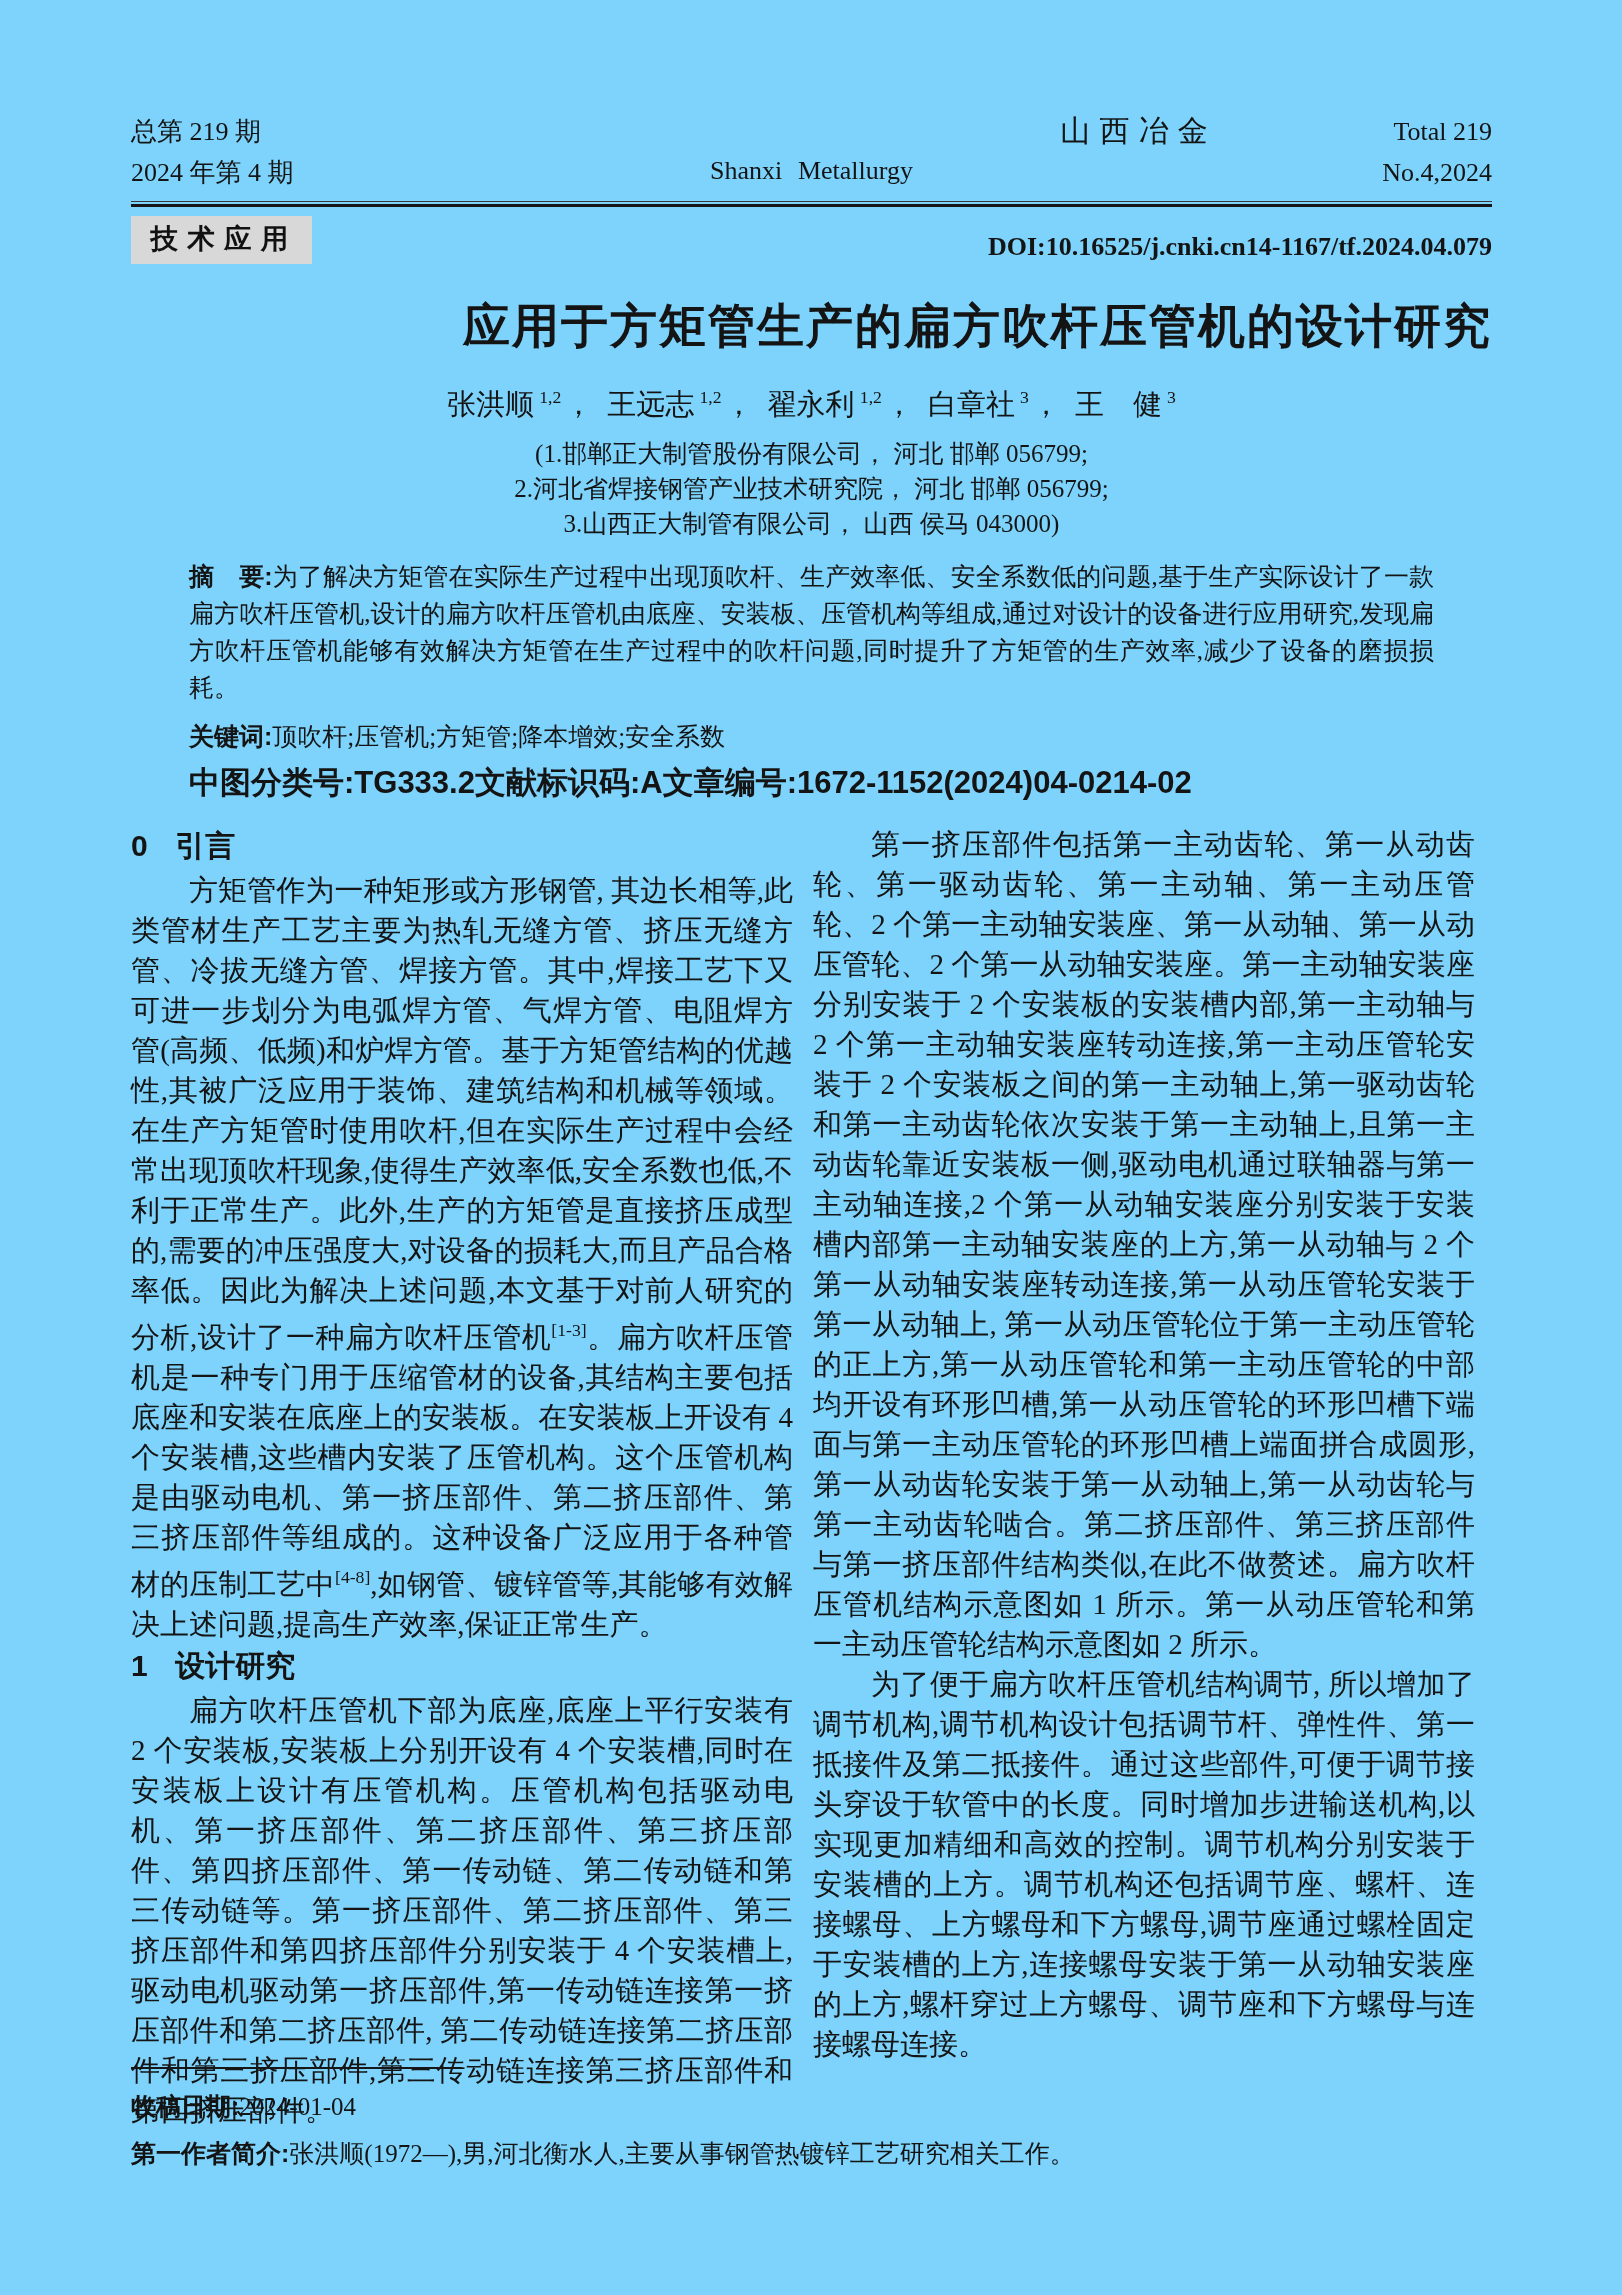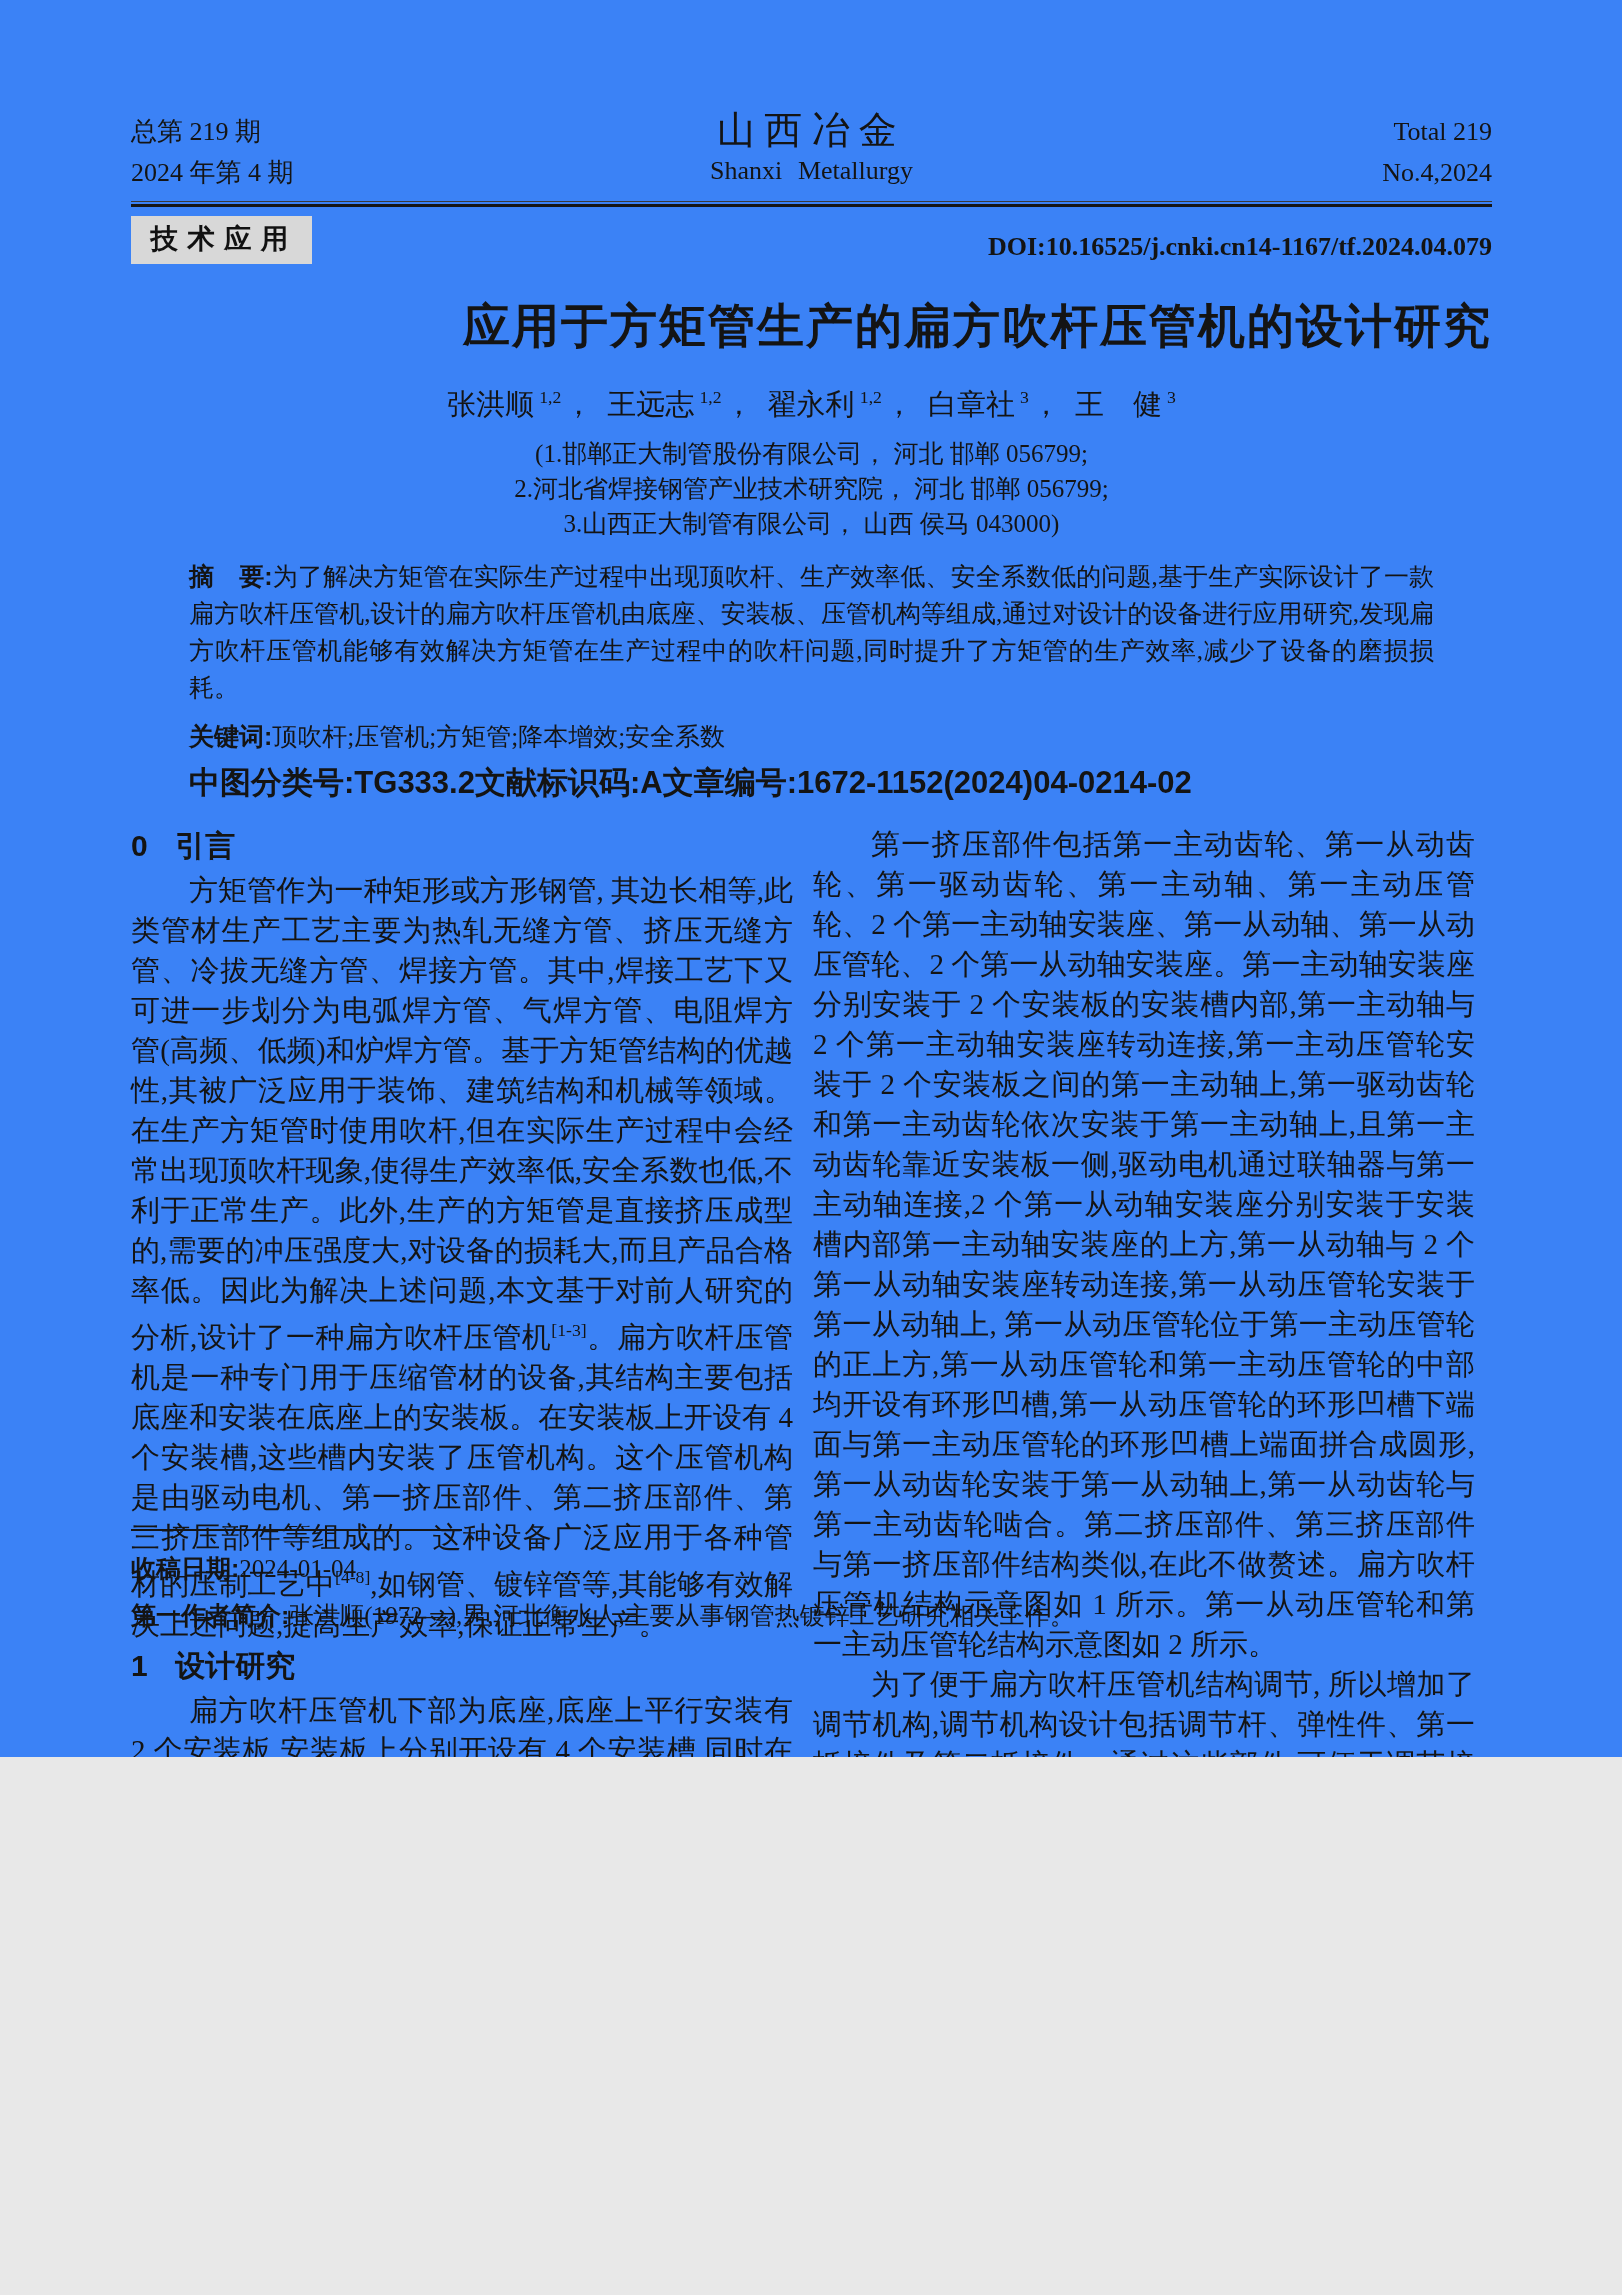--- a/index.html
+++ b/index.html
@@ -1,33 +1,33 @@
 <!DOCTYPE html>
 <html lang="zh" style="font-size:10.5px"><head>
 <meta charset="utf-8">
 <style>
   html,body { margin:0; padding:0; background:#e8e8e8; }
   .page {
     position:relative;
-    width:1623px; height:1757px;
+    width:1623px; height:2295px;
     margin:0 auto;
-    background:#3b82f6;
+    background:#7dd3fc;
     box-sizing:border-box;
     padding:111px 131px 0 131px;
     color:#141414;
     font-family:"Liberation Serif","DejaVu Serif",serif;
     overflow:hidden;
   }
   
   .masthead { display:flex; justify-content:space-between; align-items:flex-start;
     font-size:26px; line-height:41px; }
   .mast-left, .mast-right { width:275px; }
   .mast-right { text-align:right; }
   .mast-center { flex:1; text-align:center; }
-  .journal-cn { font-size:38px; letter-spacing:9.2px; line-height:39px; }
+  .journal-cn { font-size:30px; letter-spacing:9.2px; line-height:39px;text-align:right; }
   .journal-en { font-size:26px; line-height:42px; word-spacing:9.2px; }
   .header-rule { margin-top:7.9px; height:2px;
     border-top:1.3px solid #3a3a3a; border-bottom:3.9px solid #161616; }
   
   .tag-doi-row { display:flex; justify-content:space-between; align-items:flex-end; margin-top:9.2px; }
   .section-tag { background:#d8d8d8; color:#111;
     font-family:"Liberation Sans","DejaVu Sans",sans-serif; font-weight:bold;
     font-size:27.5px; letter-spacing:9.2px; padding:5.2px 14.4px 6.5px 19.6px; }
   .doi { font-weight:bold; font-size:26px; padding-bottom:1.3px; }
   

